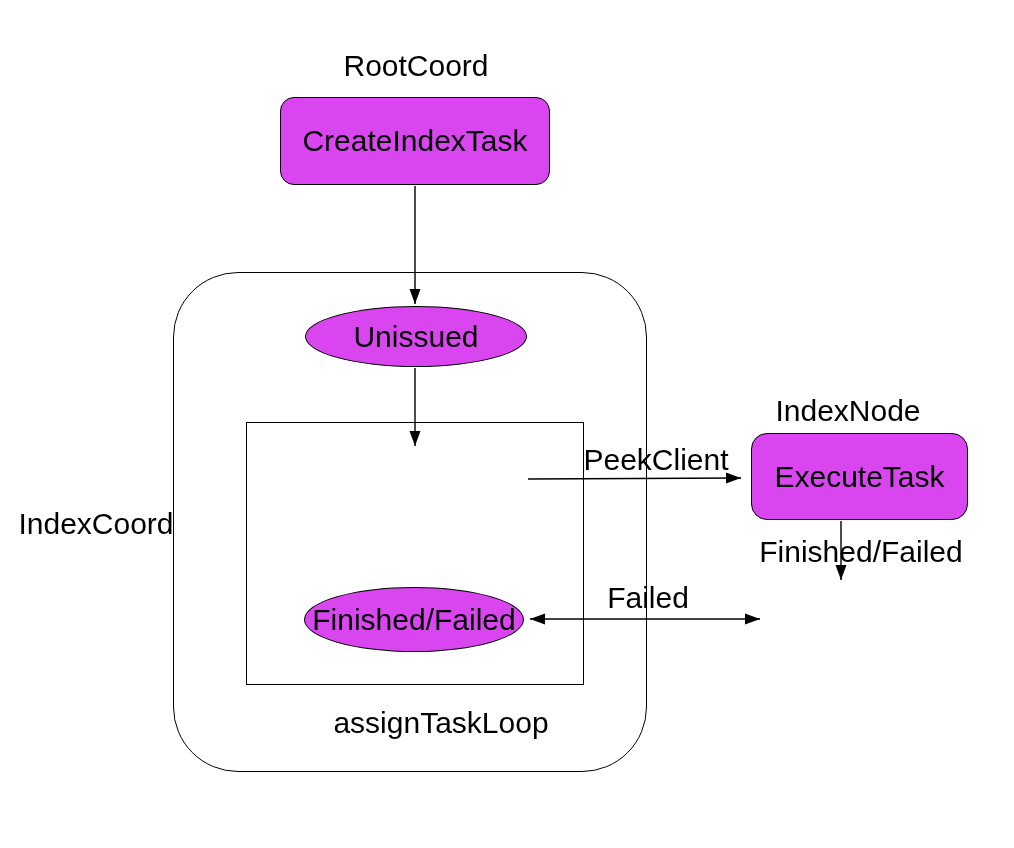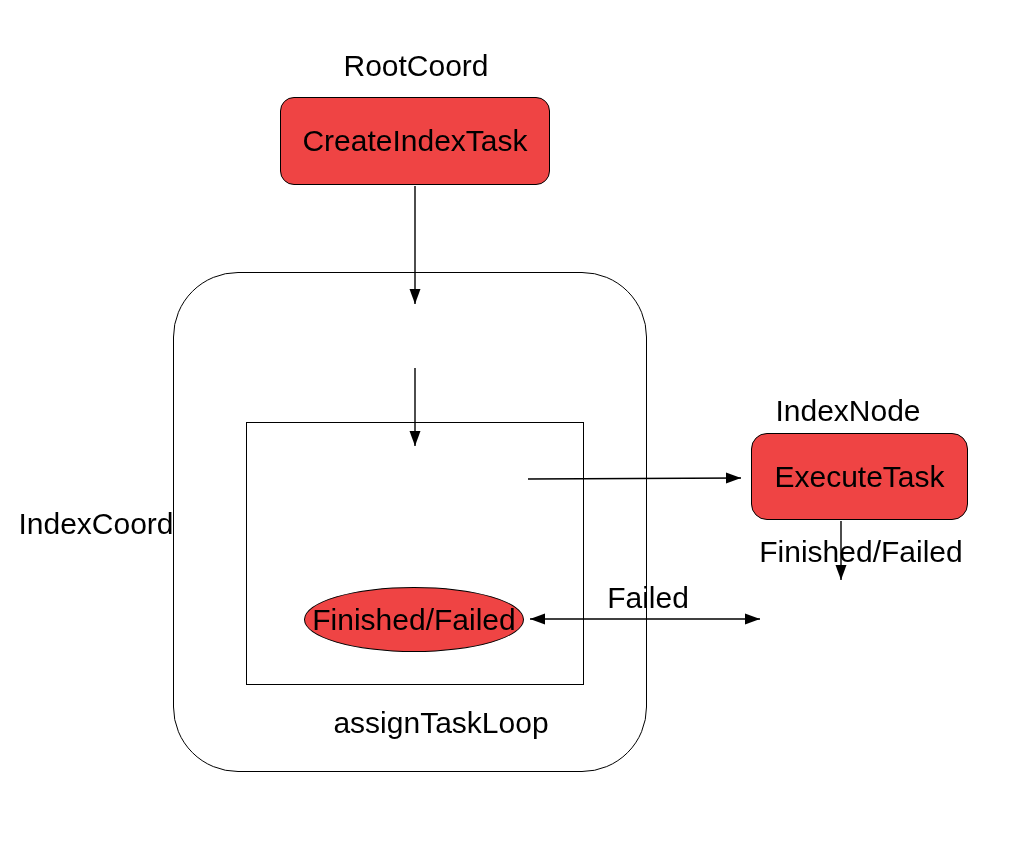--- a/index.html
+++ b/index.html
@@ -9,21 +9,21 @@
     height: 848px;
     background: #ffffff;
     font-family: "Liberation Sans", sans-serif;
     color: #000000;
     overflow: hidden;
   }
   .shape {
     position: absolute;
     box-sizing: border-box;
     border: 1.4px solid #000000;
-    background: #ef4444;
+    background: #d946ef;
     display: flex;
     align-items: center;
     justify-content: center;
     font-size: 30px;
     white-space: nowrap;
     z-index: 2;
   }
   .rounded-box { border-radius: 14px; }
   .ellipse { border-radius: 50%; }
   .container-box {
@@ -54,20 +54,23 @@
 
 <div class="canvas">
 
   <div class="container-box" style="left:173px; top:272px; width:474px; height:500px; border-radius:65px;"></div>
   <div class="container-box" style="left:246px; top:422px; width:338px; height:263px;"></div>
 
   <div class="shape rounded-box" style="left:280px; top:97px; width:270px; height:88px;">
     <span>CreateIndexTask</span>
   </div>
 
+  <div class="shape ellipse" style="left:305px; top:306px; width:222px; height:61px;">
+    <span>Unissued</span>
+  </div>
 
 
   <div class="shape ellipse" style="left:304px; top:587px; width:220px; height:65px;">
     <span>Finished/Failed</span>
   </div>
 
   <div class="shape rounded-box" style="left:743px; top:433px; width:217px; height:87px; border-radius:16px;margin-left:8px;">
     <span>ExecuteTask</span>
   </div>
 
@@ -86,18 +89,19 @@
   </svg>
 
   <div class="free-label" style="left:416px; top:66px;">RootCoord</div>
 
   <div class="free-label" style="left:848px; top:411px;">IndexNode</div>
 
   <div class="free-label" style="left:88px; top:524px;margin-left:8px;">IndexCoord</div>
 
   <div class="free-label" style="left:416px; top:723px;margin-left:25px;">assignTaskLoop</div>
 
+  <div class="free-label" style="left:656px; top:460px;">PeekClient</div>
 
   <div class="free-label" style="left:861px; top:552px;">Finished/Failed</div>
 
   <div class="free-label" style="left:648px; top:598px;">Failed</div>
 
 </div>
 
 </body></html>

